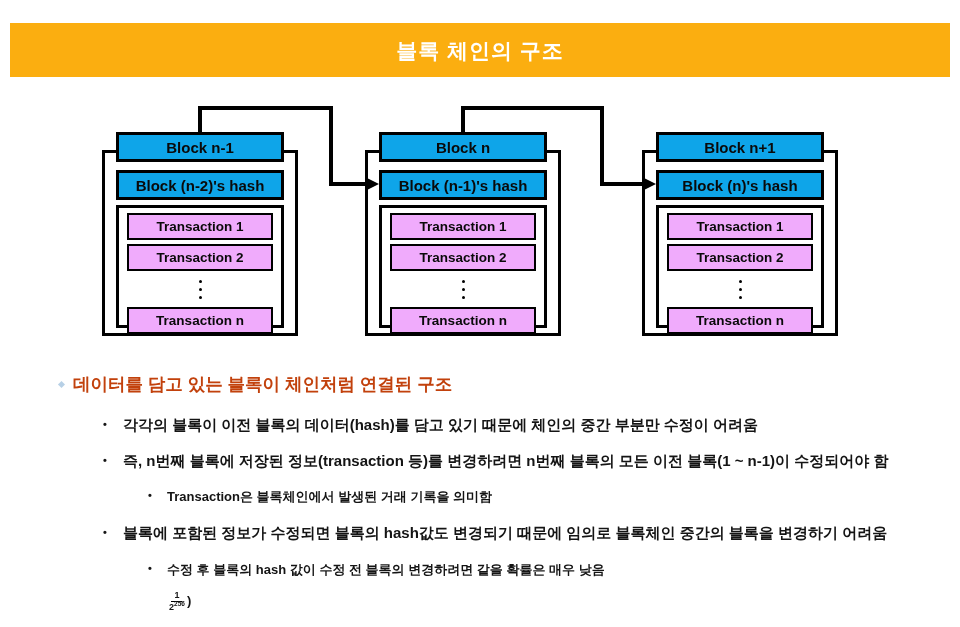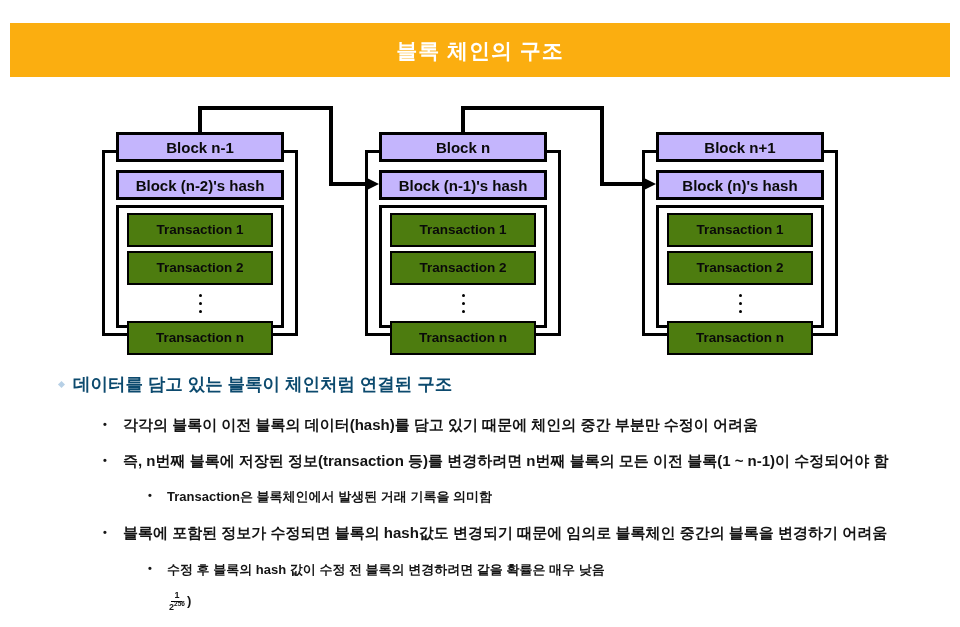--- a/index.html
+++ b/index.html
@@ -19,46 +19,46 @@
   .block{position:absolute;top:132px;width:196px;height:205px;}
   .block.pos1{left:102px;}
   .block.pos2{left:365px;}
   .block.pos3{left:642px;padding-left:16px;}
   .block-outer{
     position:absolute;left:0;top:18px;width:196px;height:186px;
     border:3px solid #000;box-sizing:border-box;background:transparent;
   }
   .block-title,.block-hash{
     position:absolute;left:14px;width:168px;height:30px;
-    border:3px solid #000;box-sizing:border-box;background:#c4b5fd;
+    border:3px solid #000;box-sizing:border-box;background:#0ea5e9;
     display:flex;align-items:center;justify-content:center;
     font-weight:bold;font-size:15px;line-height:1;color:#0a0a0a;
   }
   .block-title{top:0;}
   .block-hash{top:38px;}
   .block-txs{
     position:absolute;left:14px;top:73px;width:168px;height:123px;
     border:3px solid #000;box-sizing:border-box;background:#ffffff;
     padding:5px 8px 0 8px;
   }
   .tx-row{
-    height:34px;border:2px solid #000;box-sizing:border-box;background:#4d7c0f;
+    height:27px;border:2px solid #000;box-sizing:border-box;background:#f0abfc;
     display:flex;align-items:center;justify-content:center;
     font-weight:bold;font-size:13.5px;line-height:1;margin-bottom:4px;color:#0a0a0a;
   }
   .tx-dots{
     height:29px;display:flex;flex-direction:column;align-items:center;
     justify-content:center;gap:5px;margin-bottom:3px;
   }
   .tx-dots .dot{width:3px;height:3px;background:#000;border-radius:50%;}
   .connectors{position:absolute;left:0;top:0;width:960px;height:627px;pointer-events:none;}
   
   .note{position:absolute;display:flex;align-items:flex-start;font-weight:bold;white-space:nowrap;}
   .note .bullet{flex:0 0 auto;font-size:11px;line-height:1;padding-top:3px;color:#141414;}
-  .note-heading{left:73px;top:372px;font-size:17.5px;color:#0c4a6e;}
+  .note-heading{left:73px;top:372px;font-size:17.5px;color:#c2410c;}
   .heading-marker{
     position:absolute;left:59px;top:382px;width:5px;height:5px;
     background:#9fc0de;transform:rotate(45deg);opacity:.75;
   }
   .note-l2{left:103px;font-size:15px;color:#141414;}
   .note-l2 .bullet{width:20px;}
   .note-l3{left:148px;font-size:13px;color:#141414;}
   .note-l3 .bullet{width:19px;padding-top:2px;}
   .note-l2.r1{top:416px;}
   .note-l2.r2{top:452px;}

